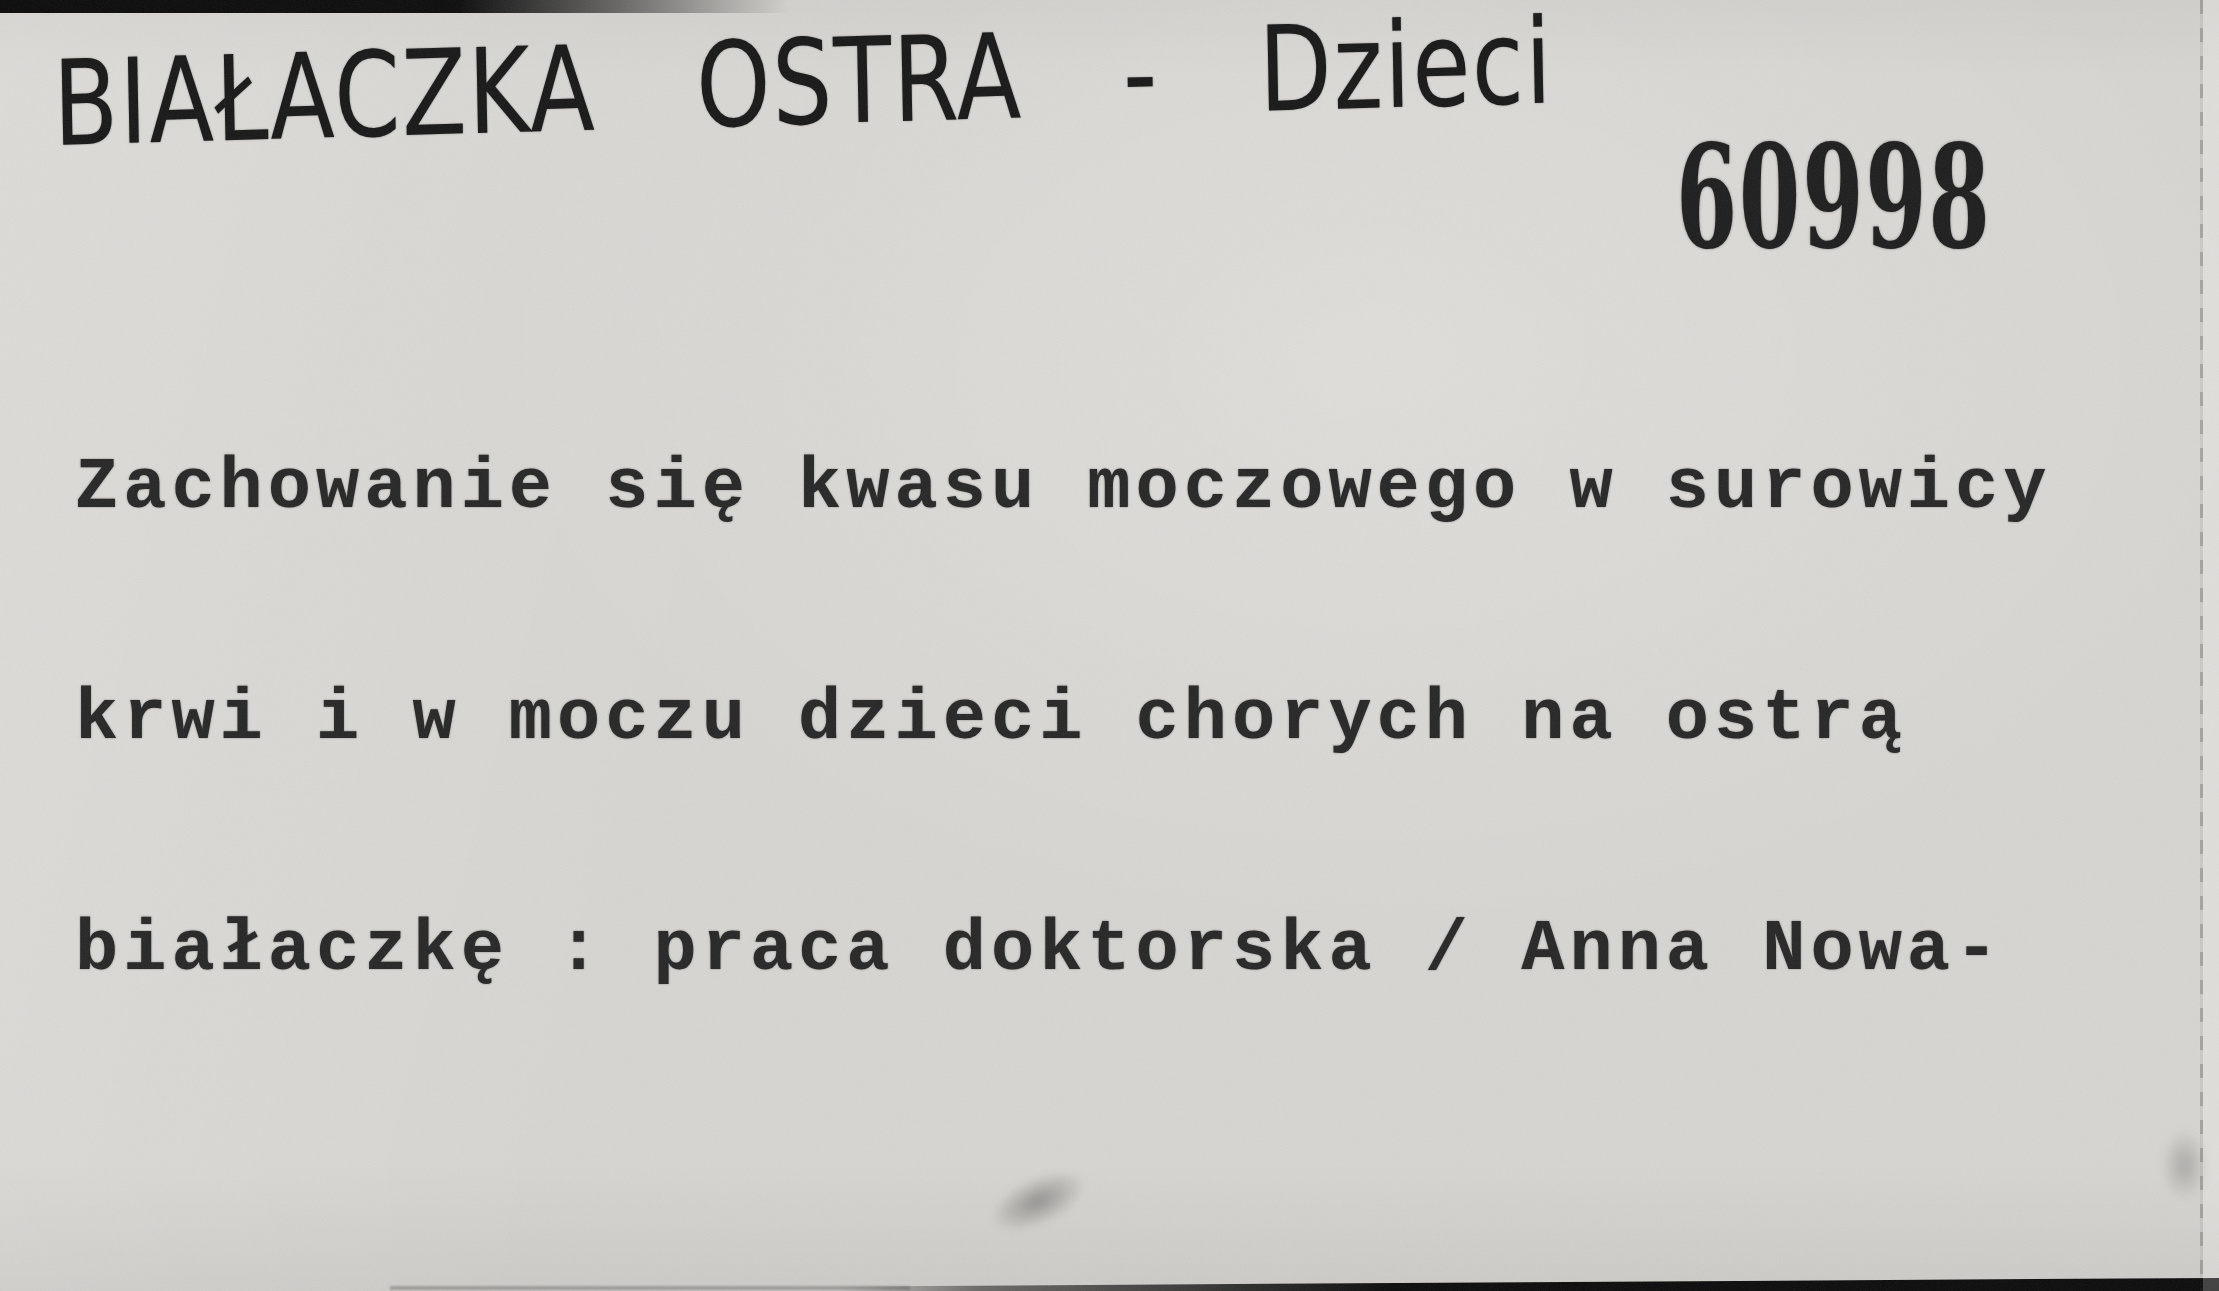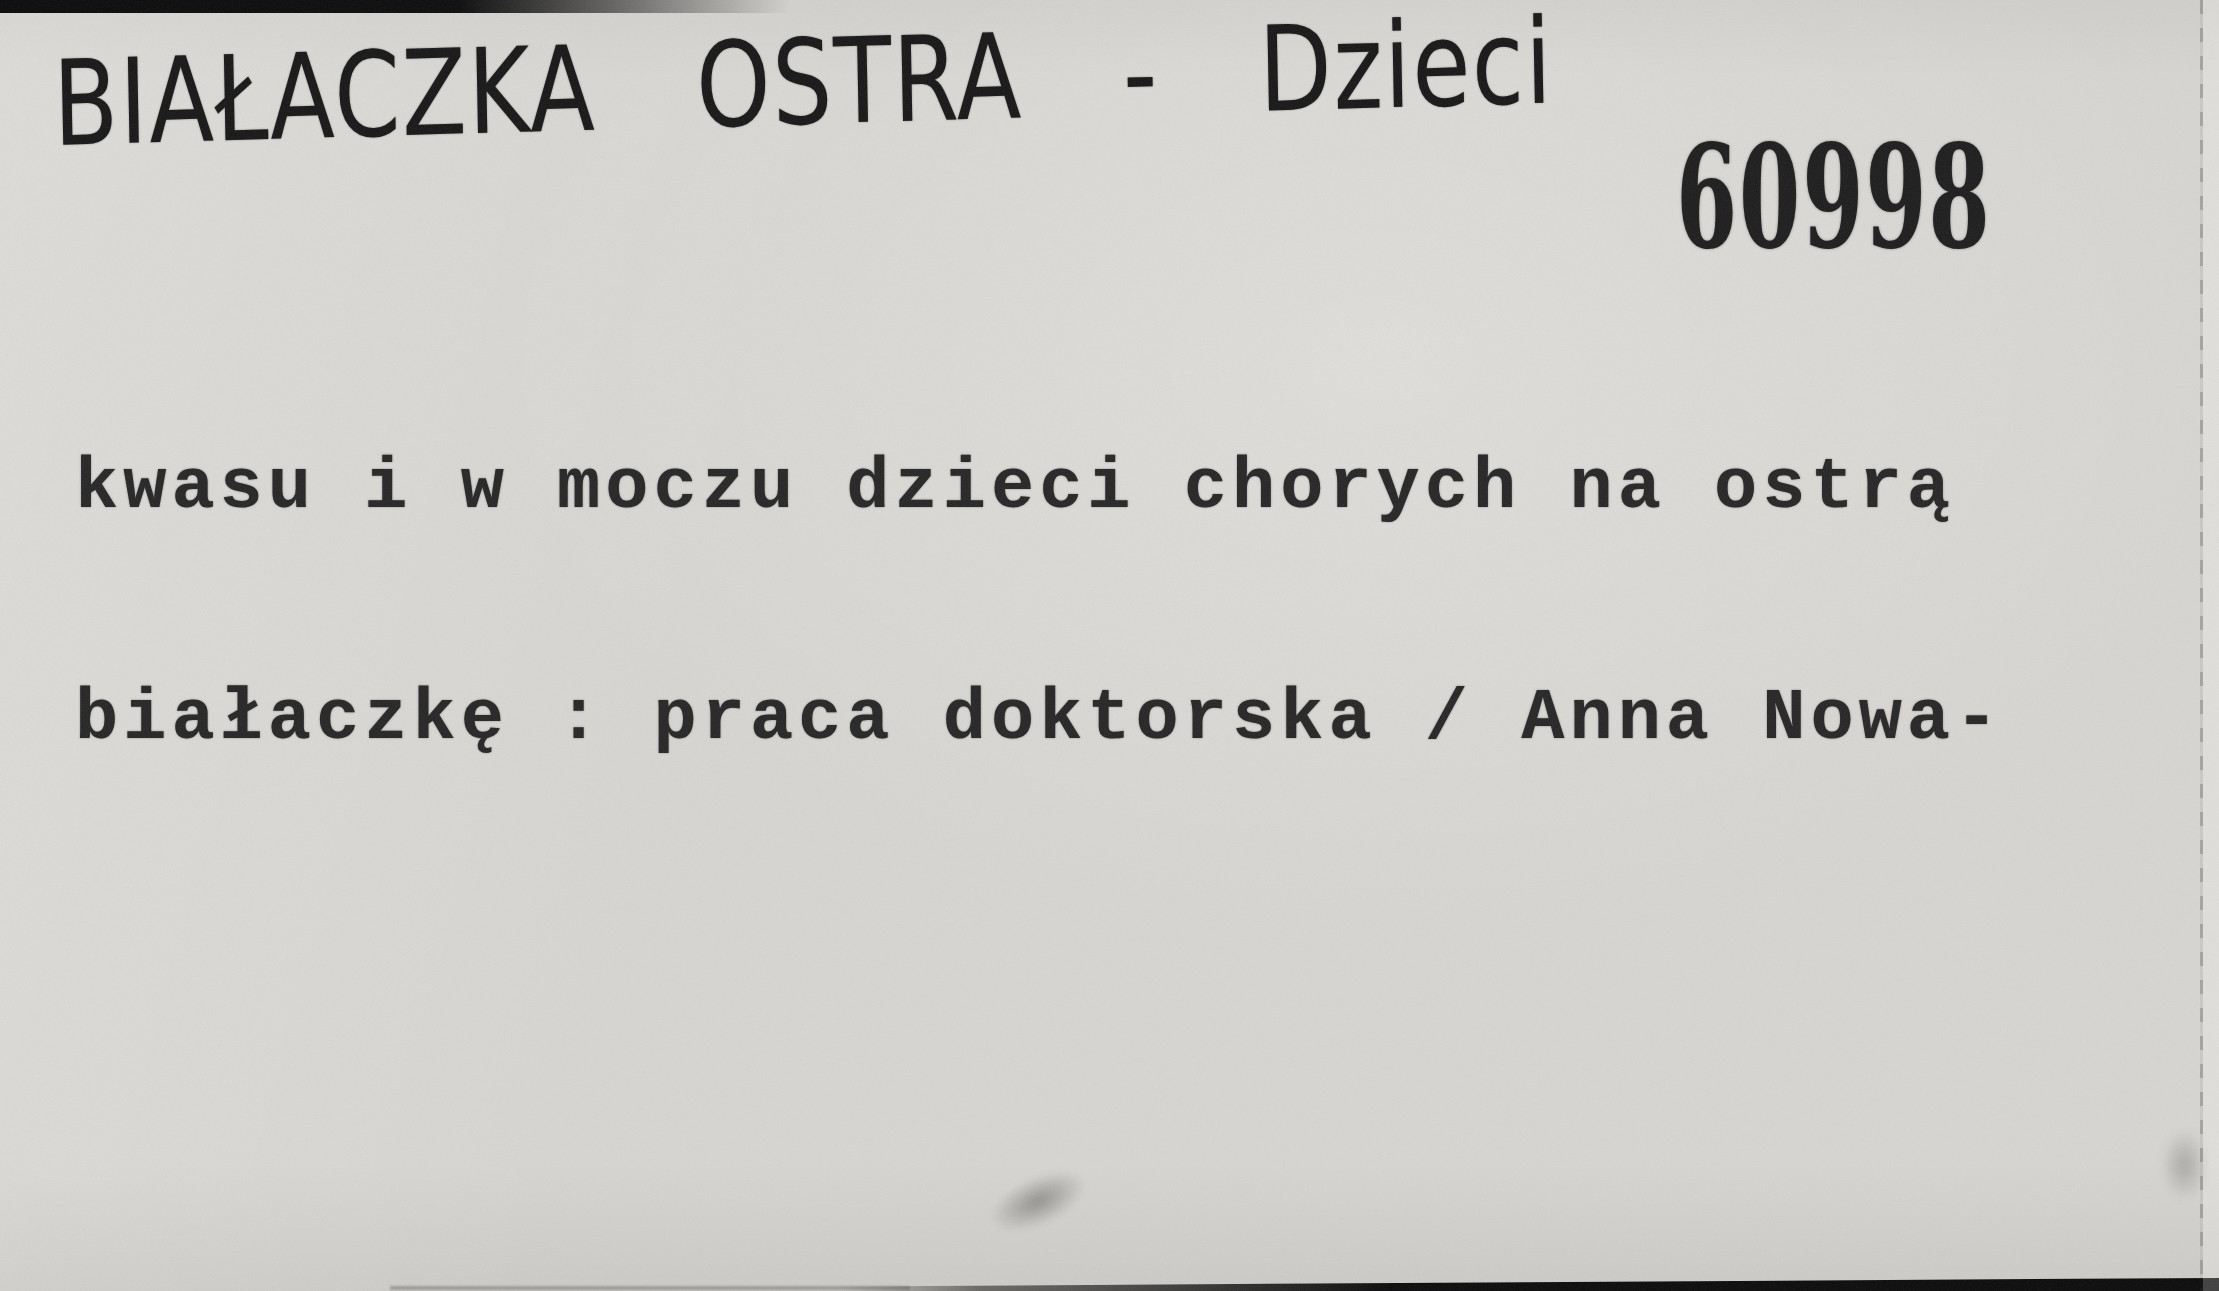--- a/index.html
+++ b/index.html
@@ -125,21 +125,22 @@
   <div class="card-edge-line"></div>
   <div class="edge-right-strip"></div>
   <div class="ink-smudge-a"></div>
   <div class="ink-smudge-b"></div>
 
   <div class="heading">BIAŁACZKA OSTRA - Dzieci</div>
 
   <div class="accession">60998</div>
 
   <div class="entry">
-    <div class="line">kwasu i w moczu dzieci chorych na ostrą</div>
+    <div class="line">Zachowanie się kwasu moczowego w surowicy</div>
+    <div class="line">krwi i w moczu dzieci chorych na ostrą</div>
     <div class="line">białaczkę : praca doktorska / Anna Nowa-</div>
     
     
     
     
     
     
   </div>
 
   <svg class="grain" width="2219" height="1291" aria-hidden="true">

